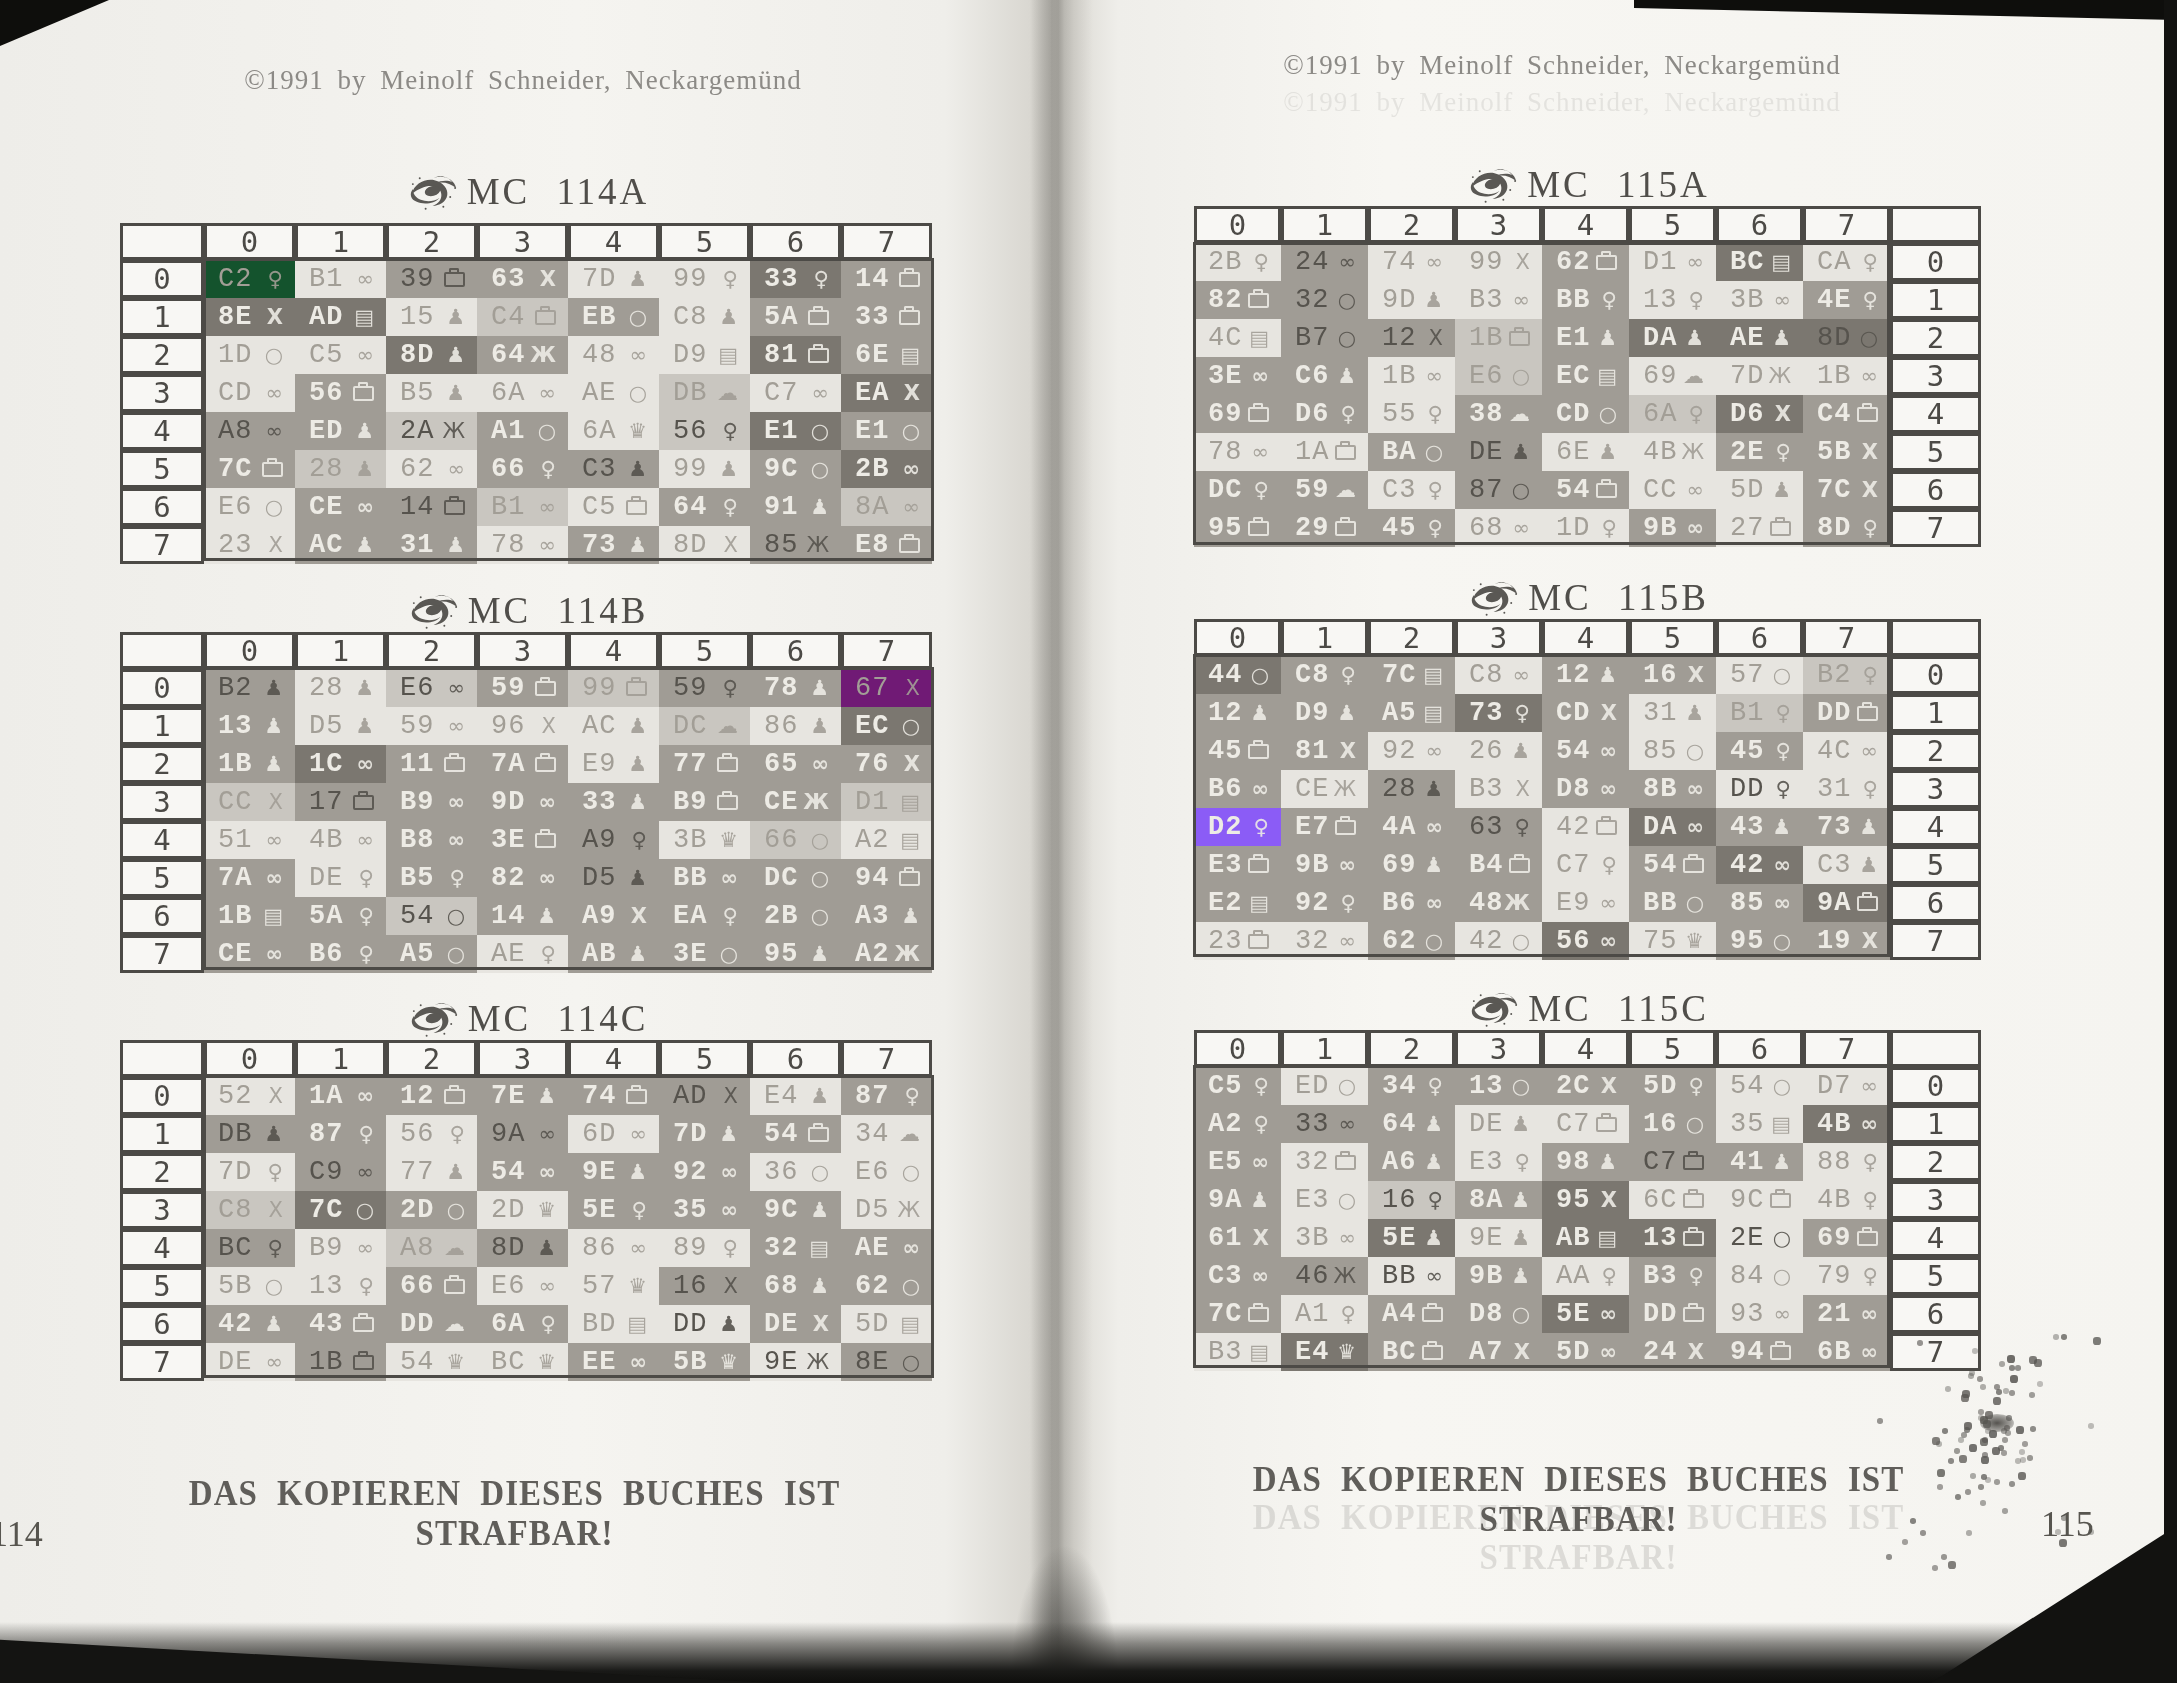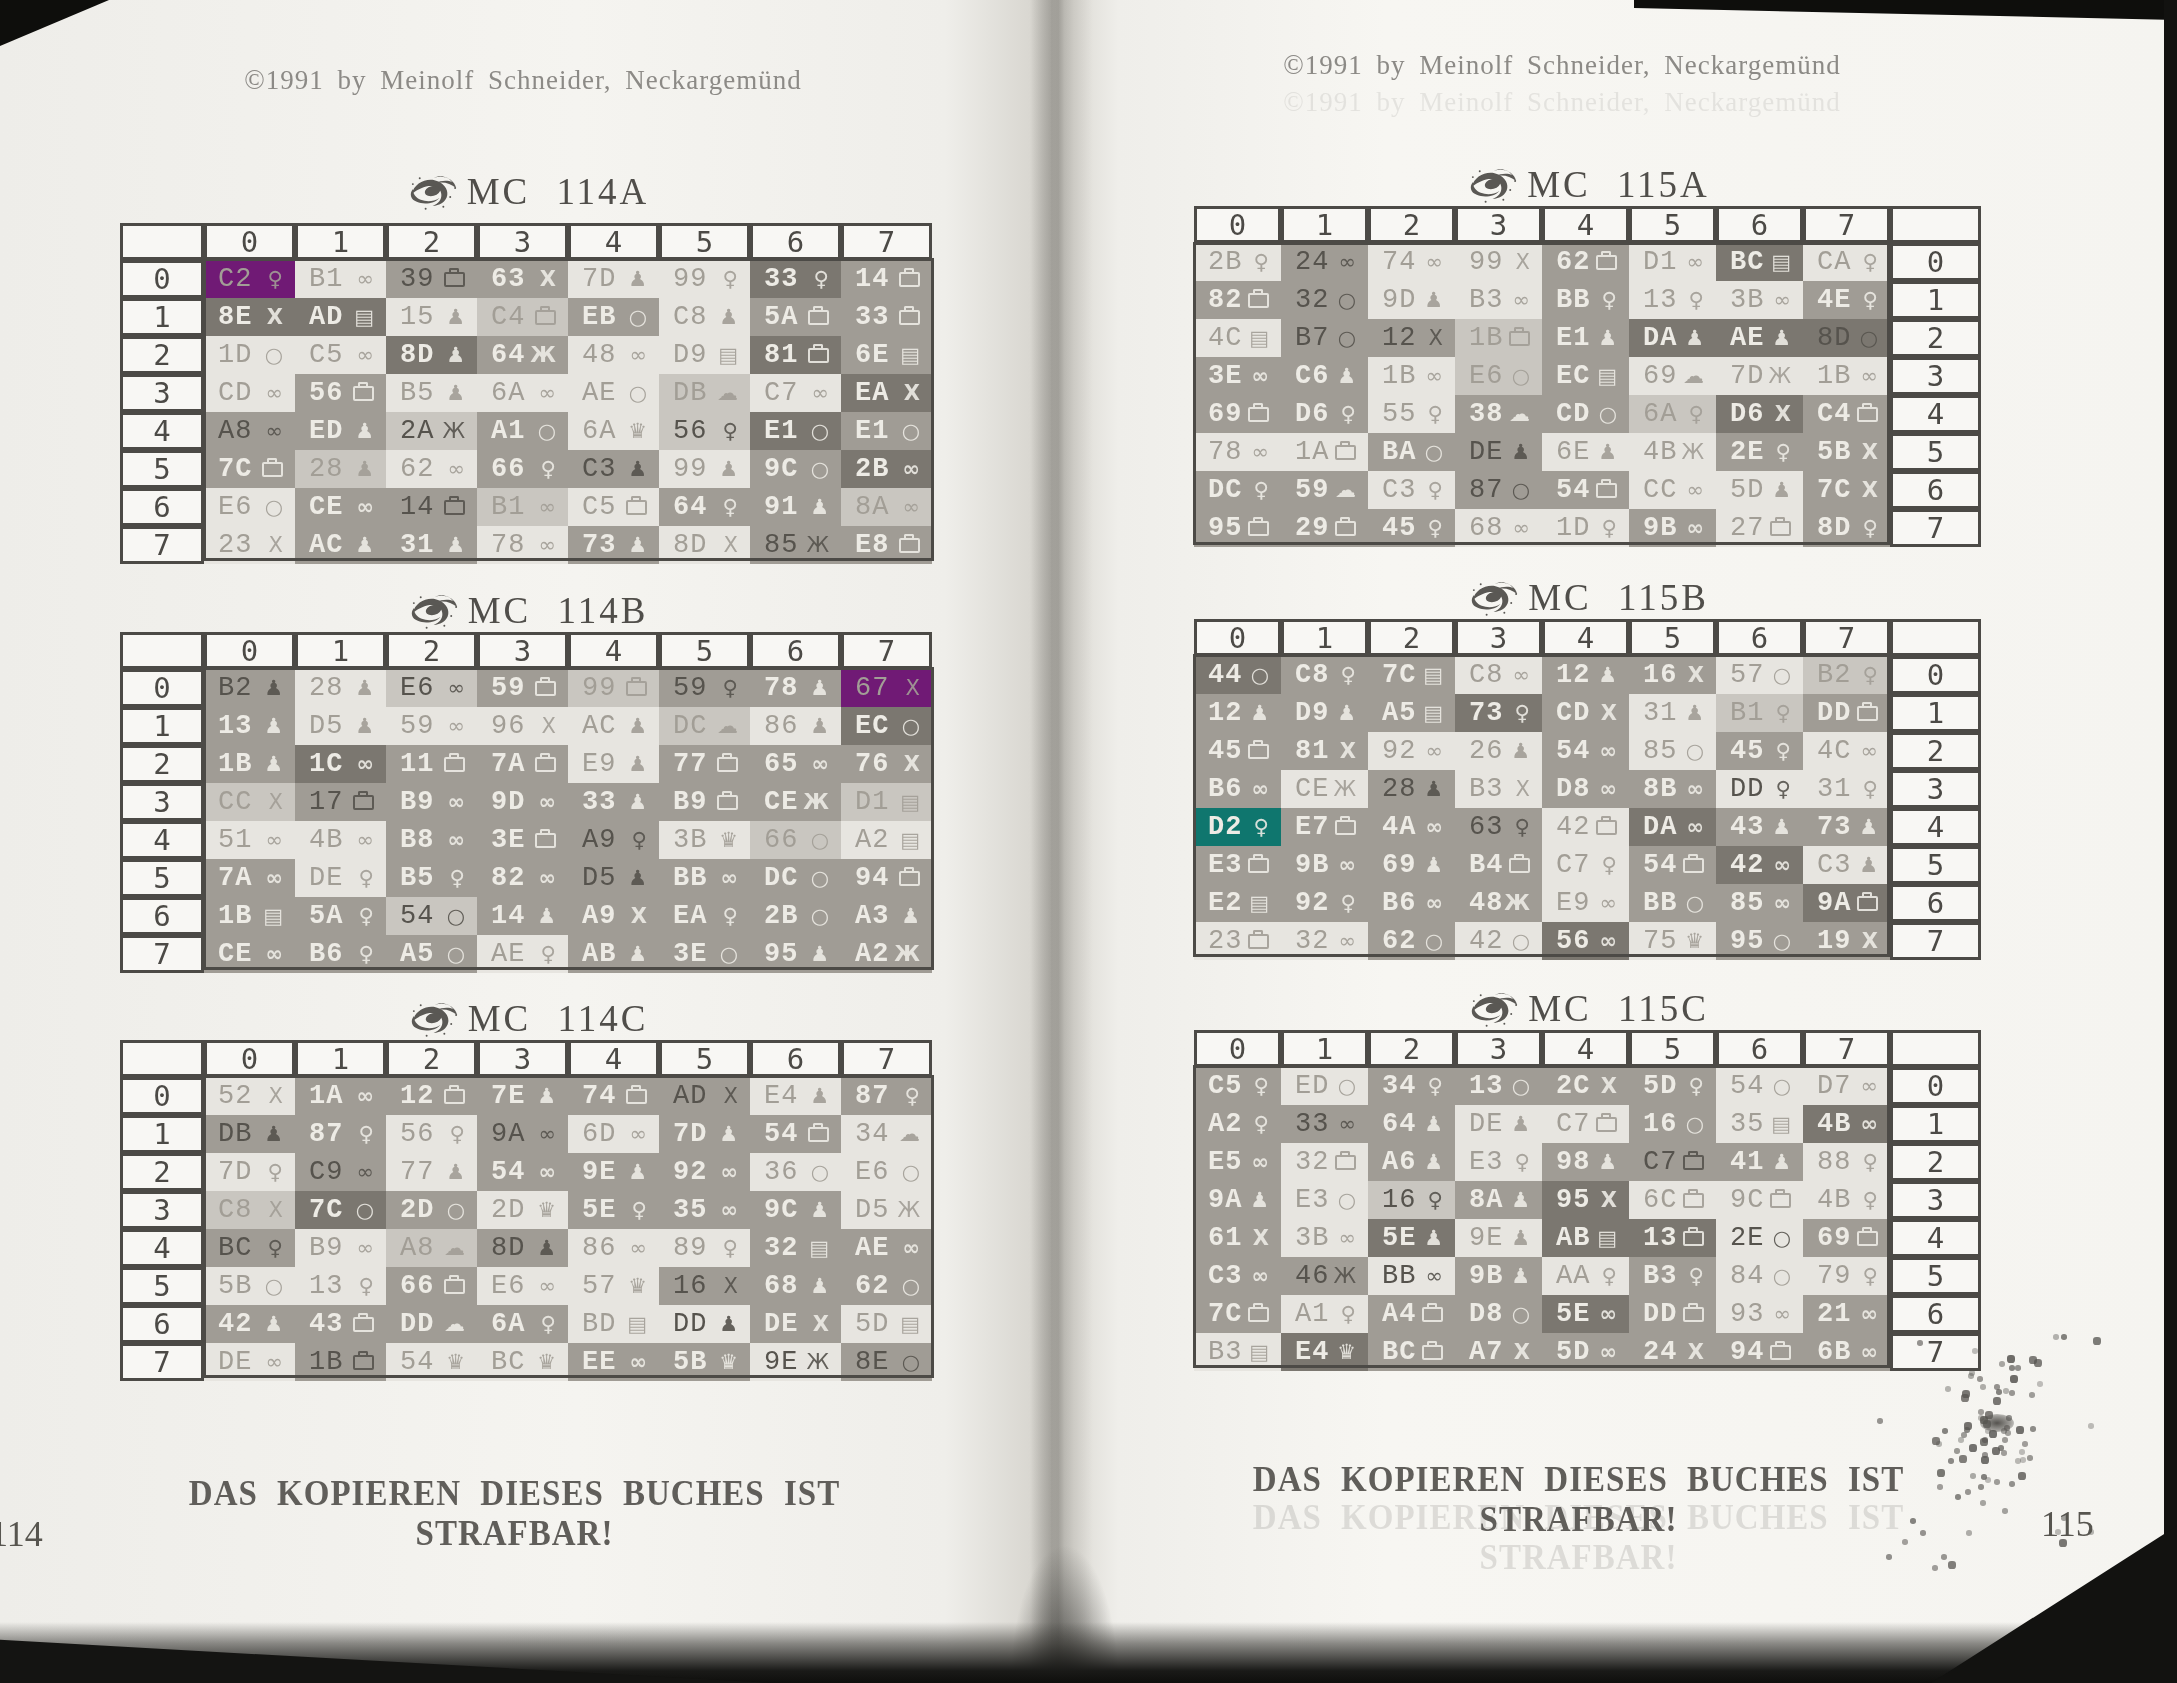--- a/index.html
+++ b/index.html
@@ -100,21 +100,21 @@
         <div class="hc"></div>
         <div class="hc">0</div>
         <div class="hc">1</div>
         <div class="hc">2</div>
         <div class="hc">3</div>
         <div class="hc">4</div>
         <div class="hc">5</div>
         <div class="hc">6</div>
         <div class="hc">7</div>
         <div class="rh">0</div>
-        <div class="dc" style="background: #701a75; color: rgb(162, 158, 150);">
+        <div class="dc" style="background: #14532d; color: rgb(162, 158, 150);">
           <span class="hx">C2</span>
           <span class="ic">♀</span>
         </div>
         <div class="dc" style="background: rgb(231, 229, 224); color: rgb(162, 158, 150);">
           <span class="hx">B1</span>
           <span class="ic">∞</span>
         </div>
         <div class="dc" style="background: rgb(160, 156, 149); color: rgb(86, 83, 77);">
           <span class="hx">39</span>
           <span class="ic-case"></span>
@@ -1391,21 +1391,21 @@
         </div>
         <div class="dc" style="background: rgb(231, 229, 224); color: rgb(86, 83, 77);">
           <span class="hx">DD</span>
           <span class="ic">♀</span>
         </div>
         <div class="dc" style="background: rgb(231, 229, 224); color: rgb(162, 158, 150);">
           <span class="hx">31</span>
           <span class="ic">♀</span>
         </div>
         <div class="rh">3</div>
-        <div class="dc" style="background: #0f766e; color: rgb(237, 235, 229); font-weight: 600;">
+        <div class="dc" style="background: #8b5cf6; color: rgb(237, 235, 229); font-weight: 600;">
           <span class="hx">D2</span>
           <span class="ic">♀</span>
         </div>
         <div class="dc" style="background: rgb(160, 156, 149); color: rgb(237, 235, 229); font-weight: 600;">
           <span class="hx">E7</span>
           <span class="ic-case"></span>
         </div>
         <div class="dc" style="background: rgb(160, 156, 149); color: rgb(237, 235, 229); font-weight: 600;">
           <span class="hx">4A</span>
           <span class="ic">∞</span>

